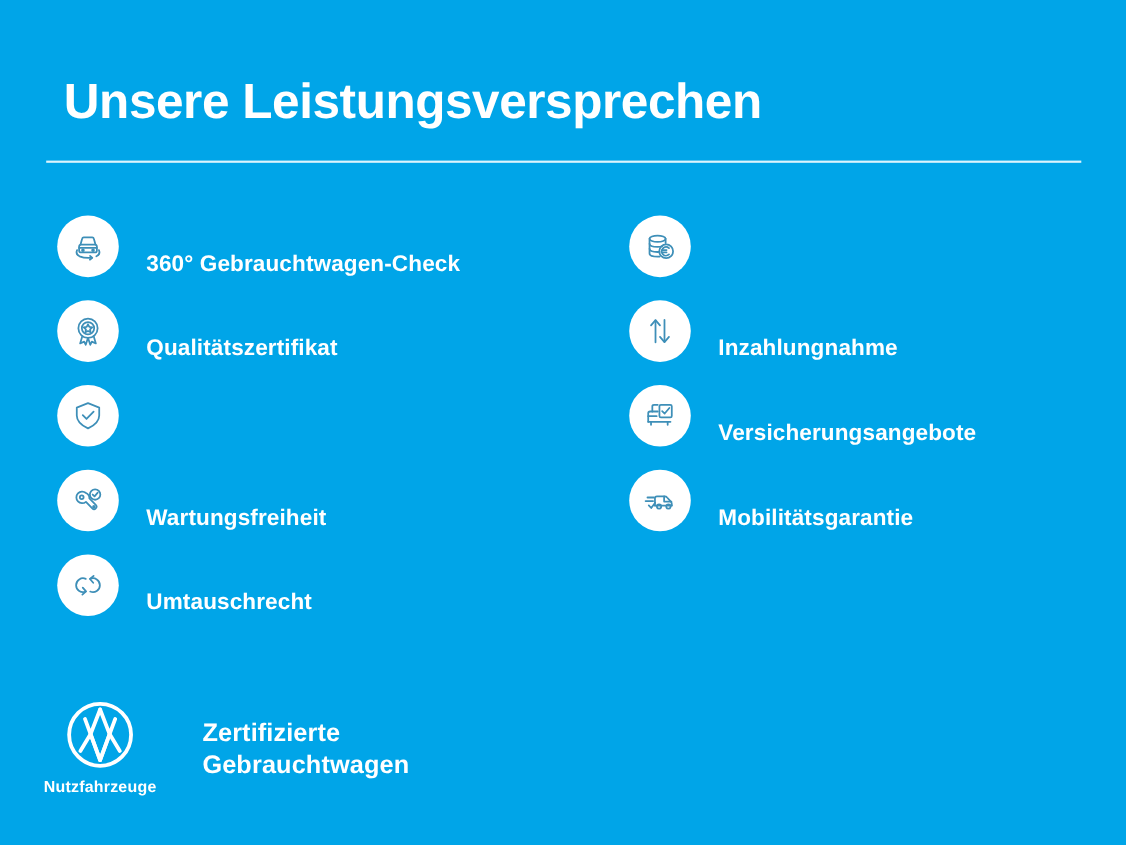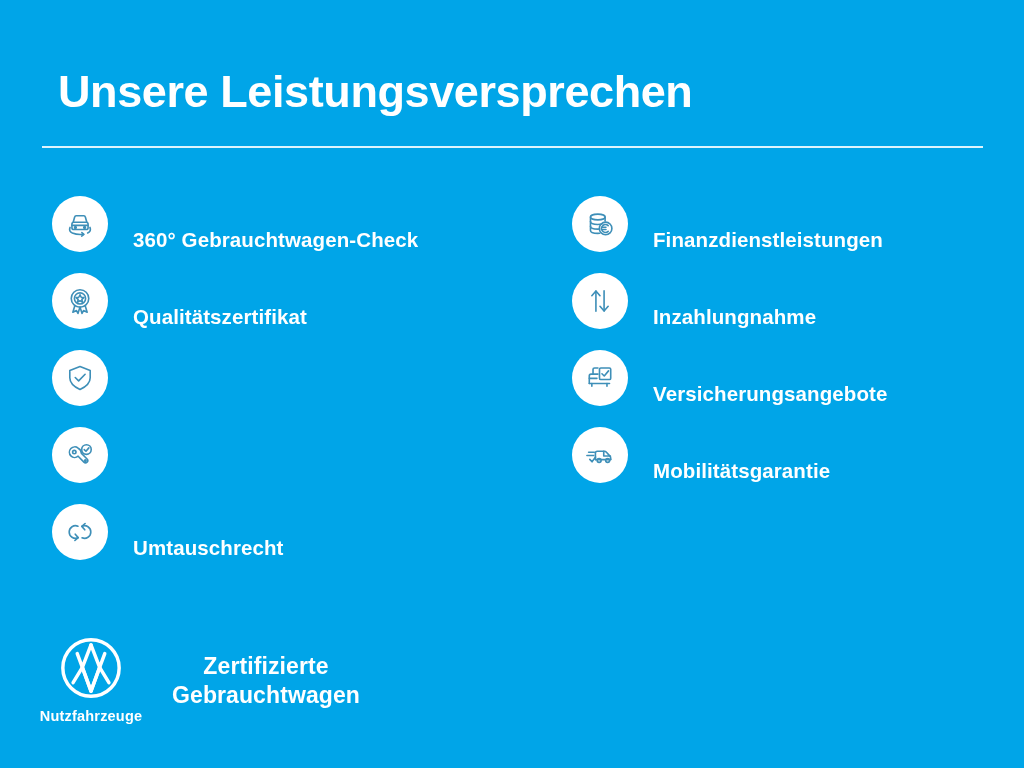--- a/index.html
+++ b/index.html
@@ -118,23 +118,22 @@
   .brand-sub {
     margin-top: 8px;
     font-size: 14.5px;
     line-height: 16px;
     font-weight: bold;
     color: #FFFFFF;
     letter-spacing: 0.2px;
     white-space: nowrap;
   }
   .brand-text {
-    margin-left: 30px;
+    margin-left: 42px;
     margin-top: 16px;
-    text-align: center;
   }
   .brand-line {
     font-size: 23px;
     line-height: 29px;
     font-weight: bold;
     color: #FFFFFF;
     letter-spacing: 0.1px;
     white-space: nowrap;
   }
 </style>
@@ -193,20 +192,21 @@
       <div class="feature-item">
         <span class="feature-icon" style="background: rgb(255, 255, 255);">
           <svg viewBox="0 0 40 40" fill="none" stroke="#3E8FB8" stroke-width="1.9" stroke-linecap="round" stroke-linejoin="round">
             <path d="M17.8 12.0 A6.2 6.2 0 1 0 17.8 21.4 L24.6 28.4 A2.6 2.6 0 0 0 28.3 24.7 L21.5 17.8 A6.2 6.2 0 0 0 17.8 12.0 Z"></path>
             <circle cx="13.3" cy="16.6" r="2.0"></circle>
             <circle cx="27.6" cy="13.6" r="5.6"></circle>
             <path d="M25.0 13.6 L27.0 15.6 L30.4 11.6"></path>
             <circle cx="26.3" cy="26.6" r="0.9"></circle>
           </svg>
         </span>
+        <span class="feature-label">Wartungsfreiheit</span>
       </div>
 
       <div class="feature-item">
         <span class="feature-icon" style="background: rgb(255, 255, 255);">
           <svg viewBox="0 0 40 40" fill="none" stroke="#3E8FB8" stroke-width="1.9" stroke-linecap="round" stroke-linejoin="round">
             <path d="M17.6 13.2 A7.4 7.4 0 1 0 17.6 26.8"></path>
             <path d="M14.4 22.6 L17.9 26.6 L14.0 30.0"></path>
             <path d="M22.4 26.8 A7.4 7.4 0 1 0 22.4 13.2"></path>
             <path d="M25.6 17.4 L22.1 13.4 L26.0 10.0"></path>
           </svg>
@@ -225,21 +225,20 @@
             <path d="M8.8 11.8 V17.2 Q8.8 20.6 17.4 20.6 Q20.2 20.6 22.2 20.1"></path>
             <path d="M26 11.8 V16.4"></path>
             <path d="M8.8 17.2 V22.6 Q8.8 26.0 17.4 26.0 Q18.6 26.0 19.6 25.9"></path>
             <path d="M8.8 22.6 V27.6 Q8.8 31.0 17.4 31.0 Q18.6 31.0 19.6 30.9"></path>
             <circle cx="26.6" cy="25.2" r="7.4"></circle>
             <path d="M29.6 21.9 A4.6 4.6 0 1 0 29.6 28.6"></path>
             <line x1="22.2" y1="23.9" x2="27.0" y2="23.9"></line>
             <line x1="22.2" y1="26.5" x2="27.0" y2="26.5"></line>
           </svg>
         </span>
-        <span class="feature-label">Finanzdienstleistungen</span>
       </div>
 
       <div class="feature-item">
         <span class="feature-icon" style="background: rgb(255, 255, 255);">
           <svg viewBox="0 0 40 40" fill="none" stroke="#3E8FB8" stroke-width="1.9" stroke-linecap="round" stroke-linejoin="round">
             <line x1="15.2" y1="32.0" x2="15.2" y2="8.6"></line>
             <path d="M10.4 13.8 L15.2 8.2 L20.0 13.8"></path>
             <line x1="24.8" y1="8.0" x2="24.8" y2="31.4"></line>
             <path d="M20.0 26.2 L24.8 31.8 L29.6 26.2"></path>
           </svg>

